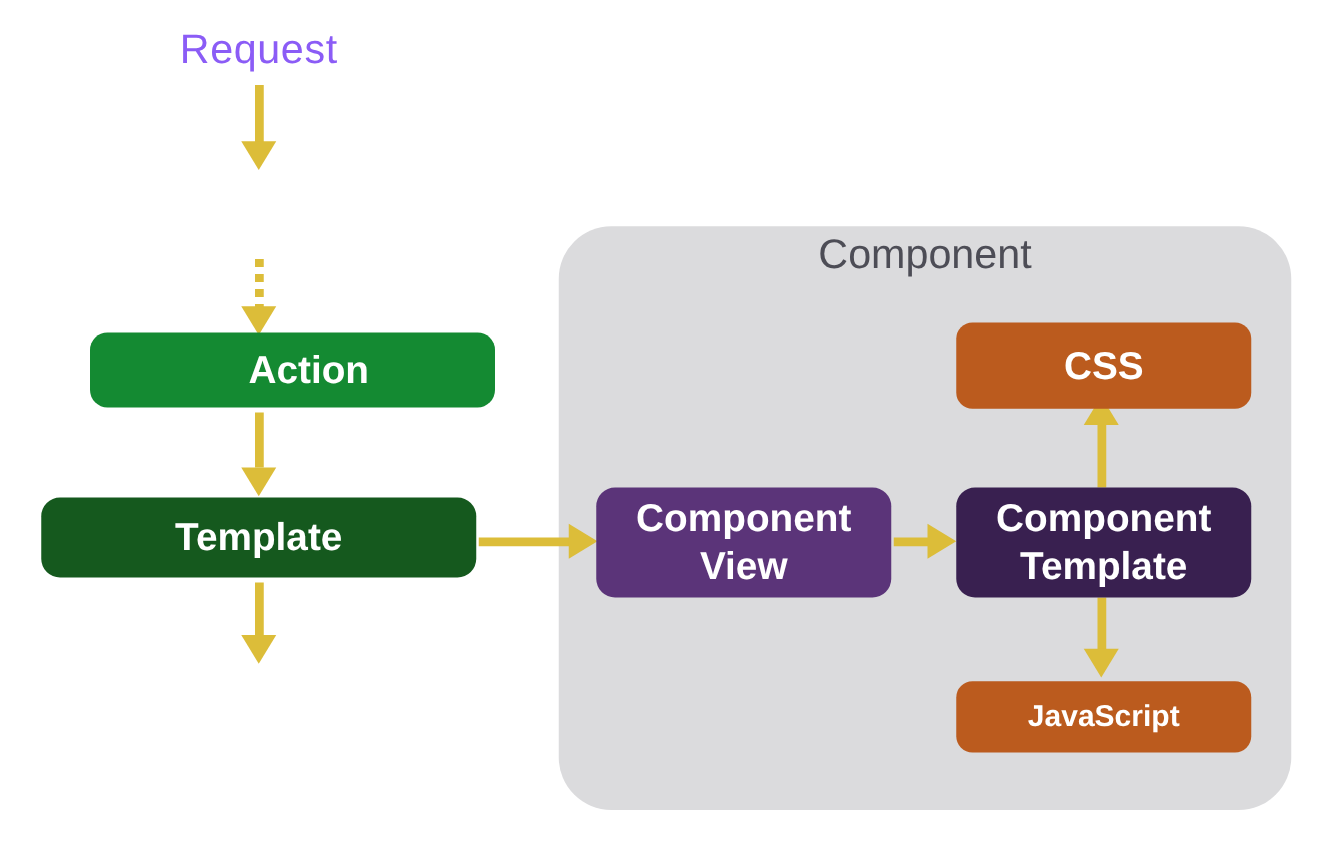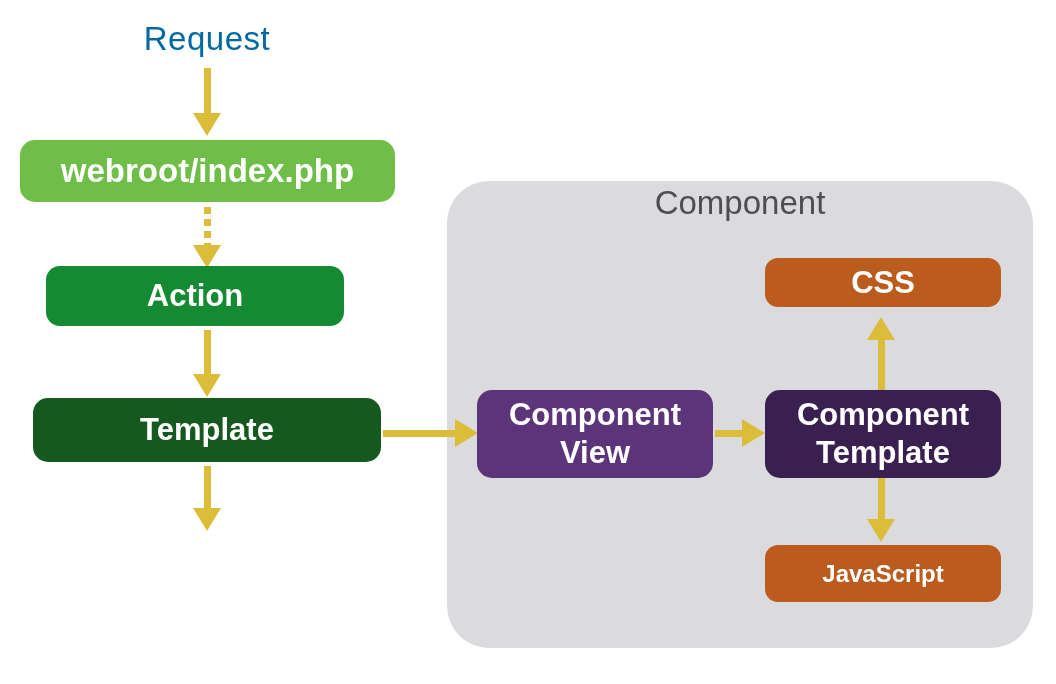--- a/index.html
+++ b/index.html
@@ -2,31 +2,31 @@
 <html><head>
 <meta charset="utf-8">
 <style>
   html,body{margin:0;padding:0;background:#ffffff;}
   .canvas{
     position:relative;width:1056px;height:684px;background:#ffffff;
     font-family:"Liberation Sans", sans-serif;overflow:hidden;
   }
   .flow-label{
     position:absolute;width:300px;text-align:center;
-    font-size:33px;color:#0369a1;letter-spacing:0.5px;
+    font-size:33px;color:#8b5cf6;letter-spacing:0.5px;
   }
   .node{
     position:absolute;display:flex;align-items:center;justify-content:center;
     color:#ffffff;font-weight:bold;text-align:center;
   }
   .node .line{display:block;line-height:38px;}
   .node-webroot{left:20px;top:140px;width:375px;height:62px;border-radius:15px;font-size:33px;}
-  .node-action{left:46px;top:266px;width:298px;height:60px;border-radius:14px;font-size:31px;}
+  .node-action{left:72px;top:266px;width:298px;height:60px;border-radius:14px;font-size:31px;padding-left:26px;}
   .node-template{left:33px;top:398px;width:348px;height:64px;border-radius:15px;font-size:31px;}
-  .node-css{left:765px;top:258px;width:236px;height:49px;border-radius:13px;font-size:31px;}
+  .node-css{left:765px;top:258px;width:236px;height:69px;border-radius:13px;font-size:31px;}
   .node-cview{left:477px;top:390px;width:236px;height:88px;border-radius:15px;font-size:31px;flex-direction:column;}
   .node-ctemplate{left:765px;top:390px;width:236px;height:88px;border-radius:15px;font-size:31px;flex-direction:column;}
   .node-js{left:765px;top:545px;width:236px;height:57px;border-radius:13px;font-size:24px;}
   .container-box{
     position:absolute;left:447px;top:181px;width:586px;height:467px;
     border-radius:42px;
   }
   .container-title{
     position:absolute;left:447px;top:184px;width:586px;text-align:center;
     font-size:33px;color:#4d4d56;
@@ -70,23 +70,20 @@
 
   <div class="shaft-h" style="left:715px;top:430px;width:30px;"></div>
   <div class="head head-right" style="left:742px;top:419px;"></div>
 
   <div class="shaft-v" style="left:878px;top:338px;height:52px;"></div>
   <div class="head head-up" style="left:867px;top:317px;"></div>
 
   <div class="shaft-v" style="left:878px;top:478px;height:42px;"></div>
   <div class="head head-down" style="left:867px;top:519px;"></div>
 
-  <div class="node node-webroot" style="background: rgb(111, 190, 71);">
-    <span>webroot/index.php</span>
-  </div>
 
   <div class="node node-action" style="background: rgb(20, 138, 50);">
     <span>Action</span>
   </div>
 
   <div class="node node-template" style="background: rgb(21, 89, 30);">
     <span>Template</span>
   </div>
 
   <div class="node node-css" style="background: rgb(187, 91, 30);">

